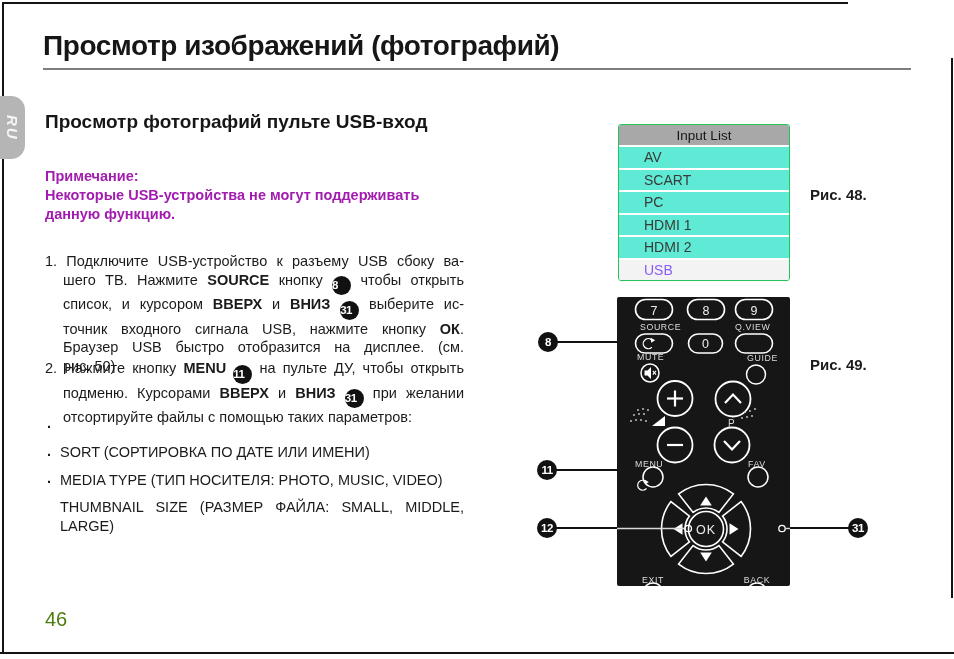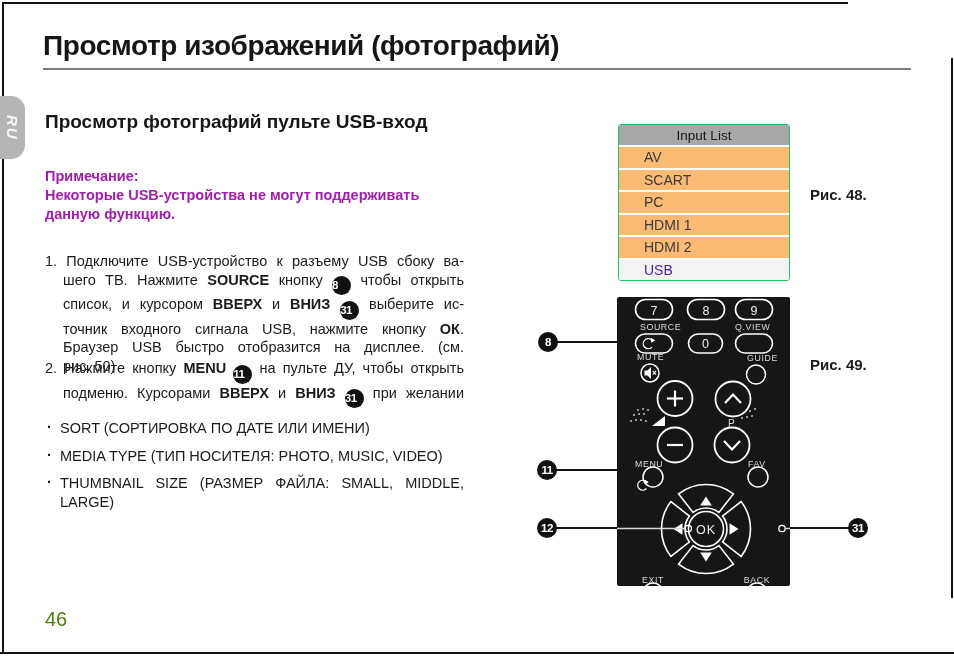--- a/index.html
+++ b/index.html
@@ -35,31 +35,31 @@
   .tline { text-align:left; }
   .tline.j { text-align:justify; text-align-last:justify; }
   .tline.ind { padding-left:18px; }
   .b { font-weight:bold; }
   .badge-inline {
     display:inline-block; width:19px; height:19px; border-radius:50%;
     background:#111111; color:#ffffff; font-size:11.5px; font-weight:bold;
     line-height:19px; text-align:center; vertical-align:-4.5px; letter-spacing:-0.5px;
   }
   .bullet .bdot { position:absolute; left:2px; top:-1px; font-weight:bold; }
-  .bullet .btxt { margin-left:15px; }
+  .bullet .btxt { margin-left:15px;margin-top:24px; }
 
   
   .input-list {
     position:absolute; left:618px; top:124px; width:170px; height:155px;
     border:1px solid #22c55e; border-radius:3px; overflow:hidden; background:#ffffff;
     box-sizing:content-box;
   }
   .il-header { height:20px; background:#a8a8a8; color:#161616; font-size:13.5px; line-height:21px; text-align:center; }
-  .il-row { height:20.5px; margin-top:2px; background:#fdba74; color:#3a3a3a; font-size:14px; line-height:20.5px; padding-left:25px; }
-  .il-row.hl { background:#f3f3f3; color:#4c1d95; }
+  .il-row { height:20.5px; margin-top:2px; background:#5eead4; color:#3a3a3a; font-size:14px; line-height:20.5px; padding-left:25px; }
+  .il-row.hl { background:#f3f3f3; color:#8b5cf6; }
 
   .fig-label { position:absolute; font-size:15px; font-weight:bold; color:#1b1b1b; }
   .fig48 { left:810px; top:186px; }
   .fig49 { left:810px; top:356px; }
 
   .remote-wrap { position:absolute; left:617px; top:297px; width:173px; height:289px; }
 
   .co-badge {
     position:absolute; width:20px; height:20px; border-radius:50%;
     background:#111111; color:#ffffff; font-size:11.5px; font-weight:bold;
@@ -98,20 +98,21 @@
       <div class="tline j"><span>1. Подключите USB-устройство к разъему USB сбоку ва-</span></div>
       <div class="tline j ind"><span>шего ТВ. Нажмите </span><span class="b">SOURCE</span><span> кнопку </span><span class="badge-inline">8</span><span> чтобы открыть</span></div>
       <div class="tline j ind"><span>список, и курсором </span><span class="b">ВВЕРХ</span><span> и </span><span class="b">ВНИЗ</span><span> </span><span class="badge-inline">31</span><span> выберите ис-</span></div>
       <div class="tline j ind"><span>точник входного сигнала USB, нажмите кнопку </span><span class="b">ОК</span><span>.</span></div>
       <div class="tline j ind"><span>Браузер USB быстро отобразится на дисплее. (см.</span></div>
       <div class="tline ind"><span>рис. 50)</span></div>
     </div>
   <div class="step" style="top:359px;">
       <div class="tline j"><span>2. Нажмите кнопку </span><span class="b">MENU</span><span> </span><span class="badge-inline">11</span><span> на пульте ДУ, чтобы открыть</span></div>
       <div class="tline j ind"><span>подменю. Курсорами </span><span class="b">ВВЕРХ</span><span> и </span><span class="b">ВНИЗ</span><span> </span><span class="badge-inline">31</span><span> при желании</span></div>
+      <div class="tline ind"><span>отсортируйте файлы с помощью таких параметров:</span></div>
     </div>
 
   <div class="bullet" style="top:419px;">
     <span class="bdot">·</span>
     <div class="btxt">
         <div class="tline"><span>SORT (СОРТИРОВКА ПО ДАТЕ ИЛИ ИМЕНИ)</span></div>
       </div>
   </div>
   <div class="bullet" style="top:447px;">
     <span class="bdot">·</span>

